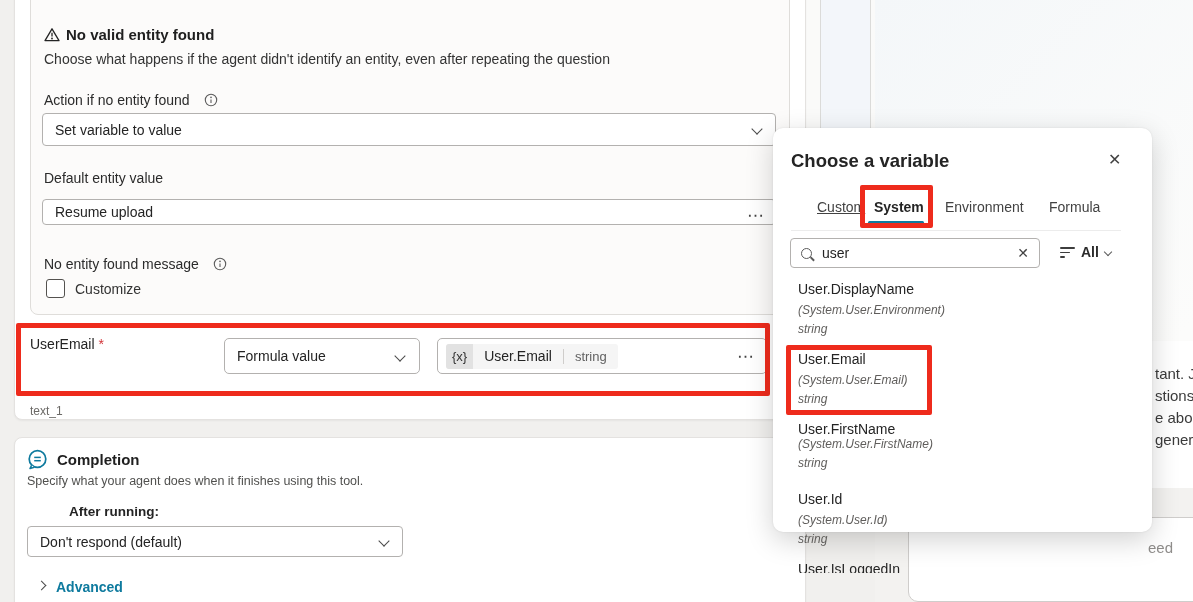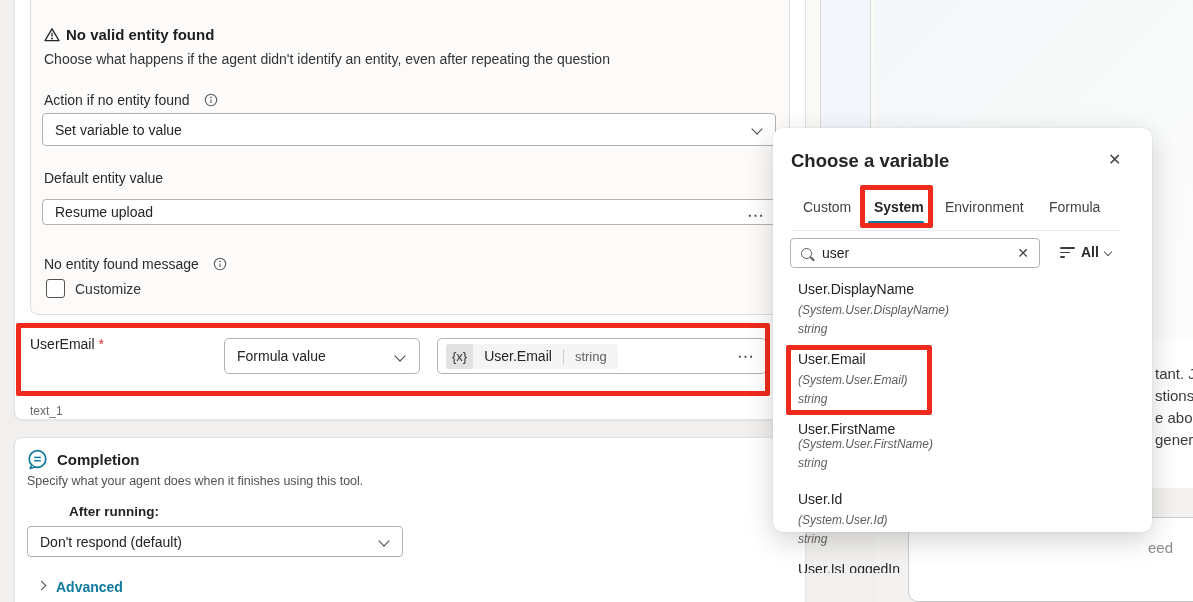--- a/index.html
+++ b/index.html
@@ -143,21 +143,21 @@
     <span class="chev" style="right:14px;top:10px;"></span>
   </div>
   <span class="chev chev-r abs" style="left:38px;top:582px;position:absolute;"></span>
   <div class="abs" style="left:56px;top:579px;font-size:14px;font-weight:bold;color:#0e7a9e;white-space:nowrap;">Advanced</div>
 
   <div class="abs dialog" style="left:773px;top:128px;width:379px;height:404px;">
 
     <div class="abs" style="left:18px;top:22px;font-size:18.5px;font-weight:bold;white-space:nowrap;">Choose a variable</div>
     <div class="abs" style="left:335px;top:22px;font-size:16px;color:#424242;cursor:default;">✕</div>
 
-    <div class="abs tab" style="left:30px;top:71px;">Custom</div>
+    <div class="abs tab" style="left:44px;top:71px;text-decoration:underline;">Custom</div>
     <div class="abs tab active" style="left:101px;top:71px;">System</div>
     <div class="abs tab" style="left:172px;top:71px;">Environment</div>
     <div class="abs tab" style="left:276px;top:71px;">Formula</div>
     <div class="abs" style="left:95px;top:93px;width:56px;height:3px;background:#0e7a9e;border-radius:2px;"></div>
     <div class="abs" style="left:18px;top:102px;width:330px;height:1px;background:#ececec;"></div>
 
     <div class="abs" style="left:17px;top:110px;width:250px;height:30px;border:1px solid #b3b1af;border-radius:4px;background:#fff;display:flex;align-items:center;padding:0 10px;box-sizing:border-box;gap:8px;">
       <span class="sicon"></span>
       <input class="search" value="user" style="">
       <span style="margin-left:auto;font-size:14px;color:#424242;">✕</span>
@@ -167,21 +167,21 @@
         <i class="fbar" style="width:10px;"></i>
         <i class="fbar" style="width:5px;margin-bottom:0;"></i>
     </span>
     <div class="abs" style="left:308px;top:116px;font-size:14px;font-weight:bold;color:#2b2b2b;white-space:nowrap;">All</div>
     <span class="chev" style="left:332px;top:121px;width:5px;height:5px;border-color:#5a5a5a;"></span>
 
     <div class="abs" style="left:0;top:145px;width:379px;height:300px;overflow:hidden;">
 
       <div class="abs" style="left:25px;top:8px;">
         <div class="var-name">User.DisplayName</div>
-        <div class="var-path" style="margin-top:6px;">(System.User.DisplayName)</div>
+        <div class="var-path" style="margin-top:6px;">(System.User.Environment)</div>
         <div class="var-path" style="margin-top:5px;">string</div>
       </div>
 
       <div class="abs" style="left:25px;top:78px;">
         <div class="var-name">User.Email</div>
         <div class="var-path" style="margin-top:6px;">(System.User.Email)</div>
         <div class="var-path" style="margin-top:5px;">string</div>
       </div>
 
       <div class="abs" style="left:25px;top:148px;">

